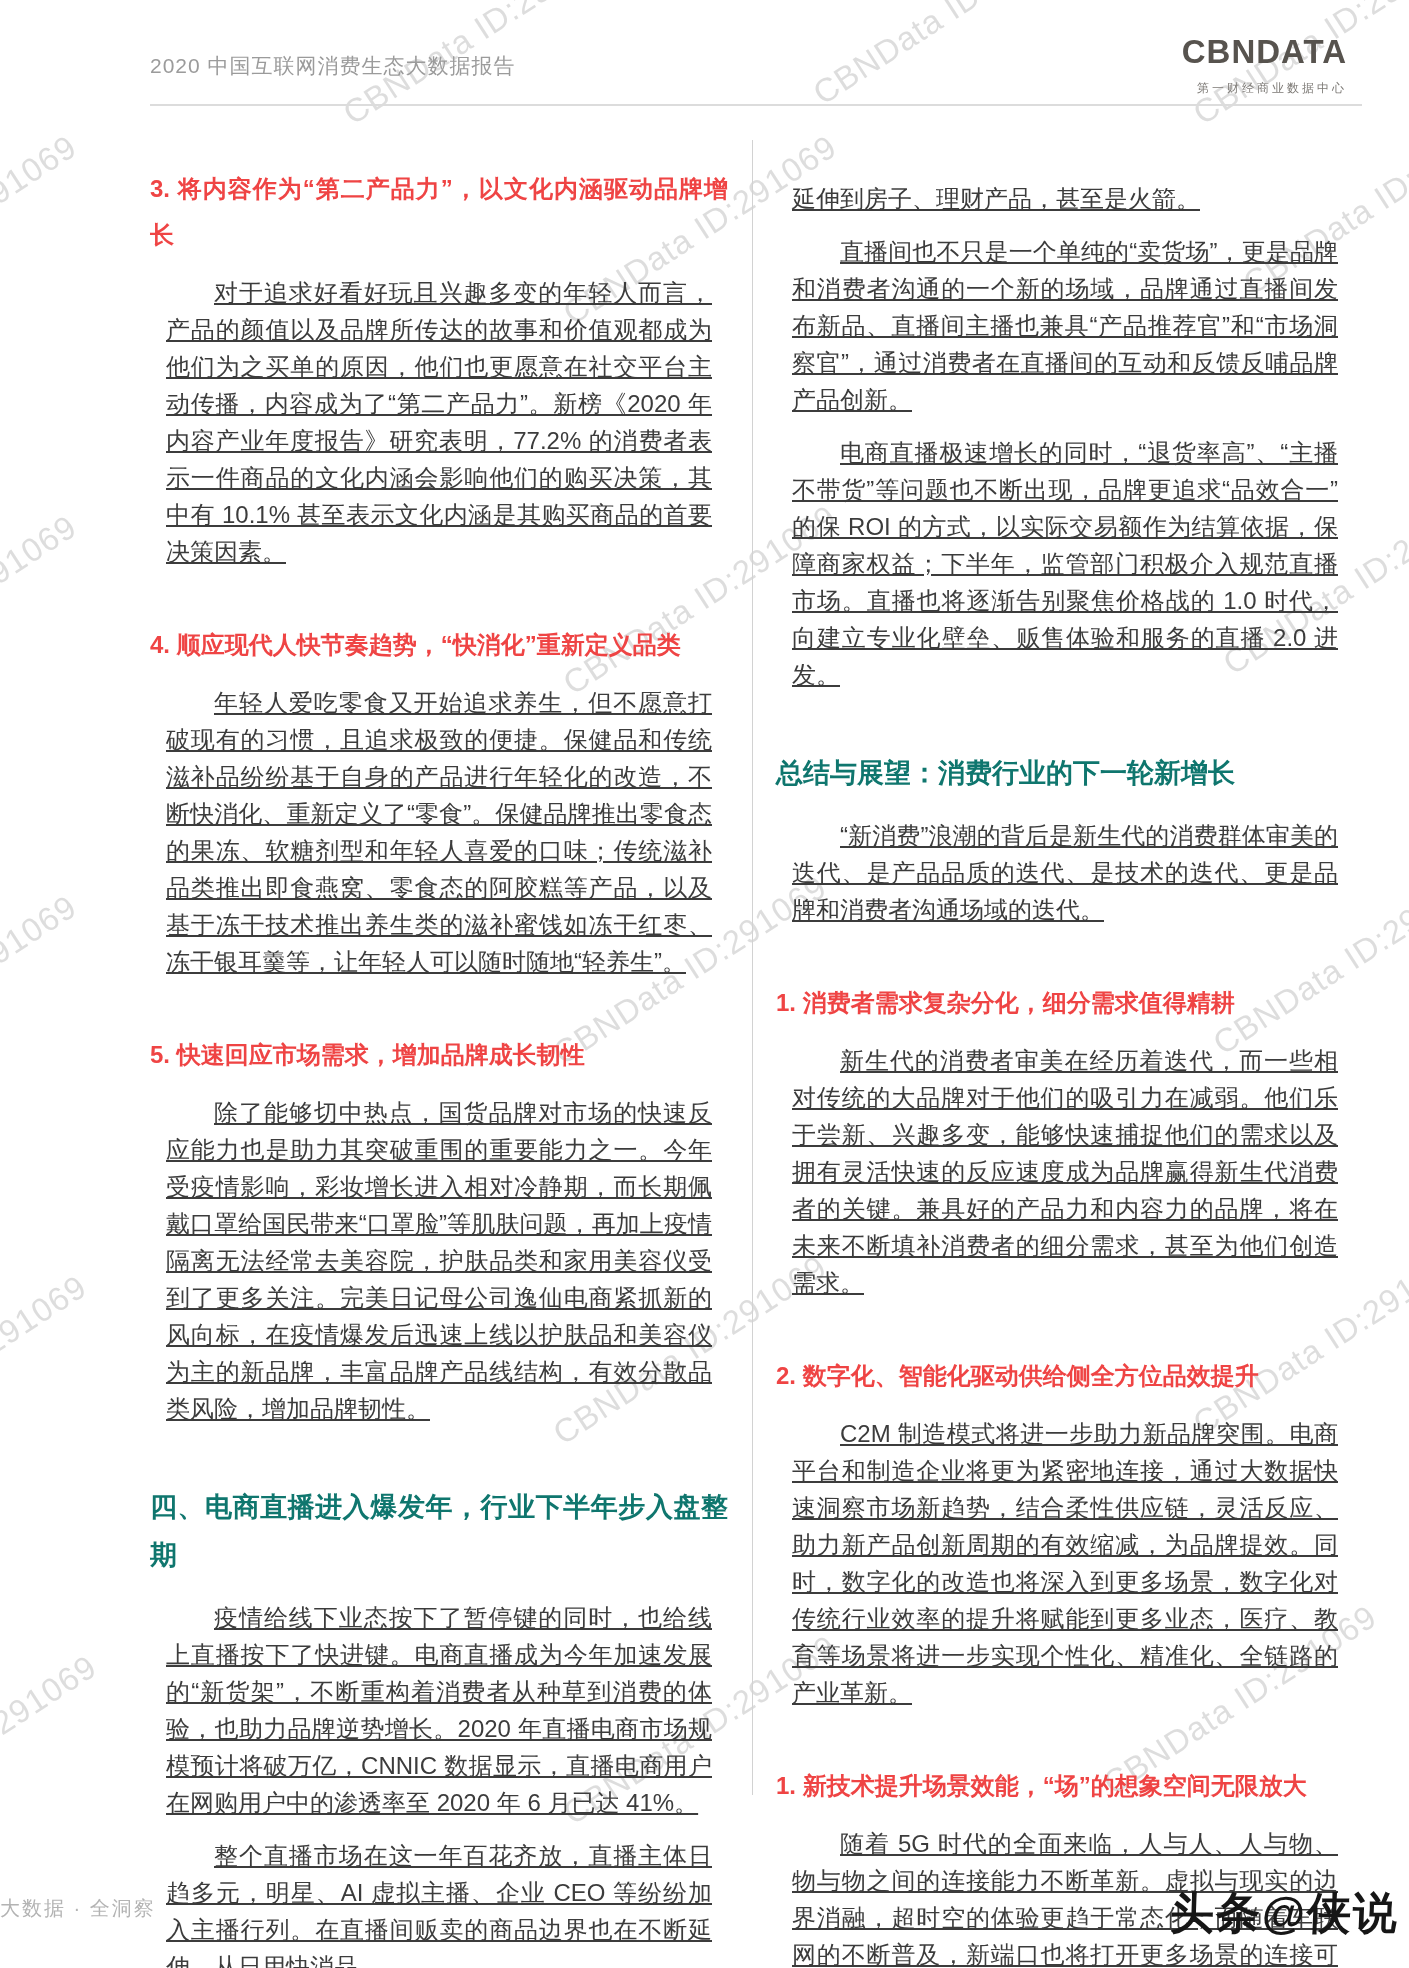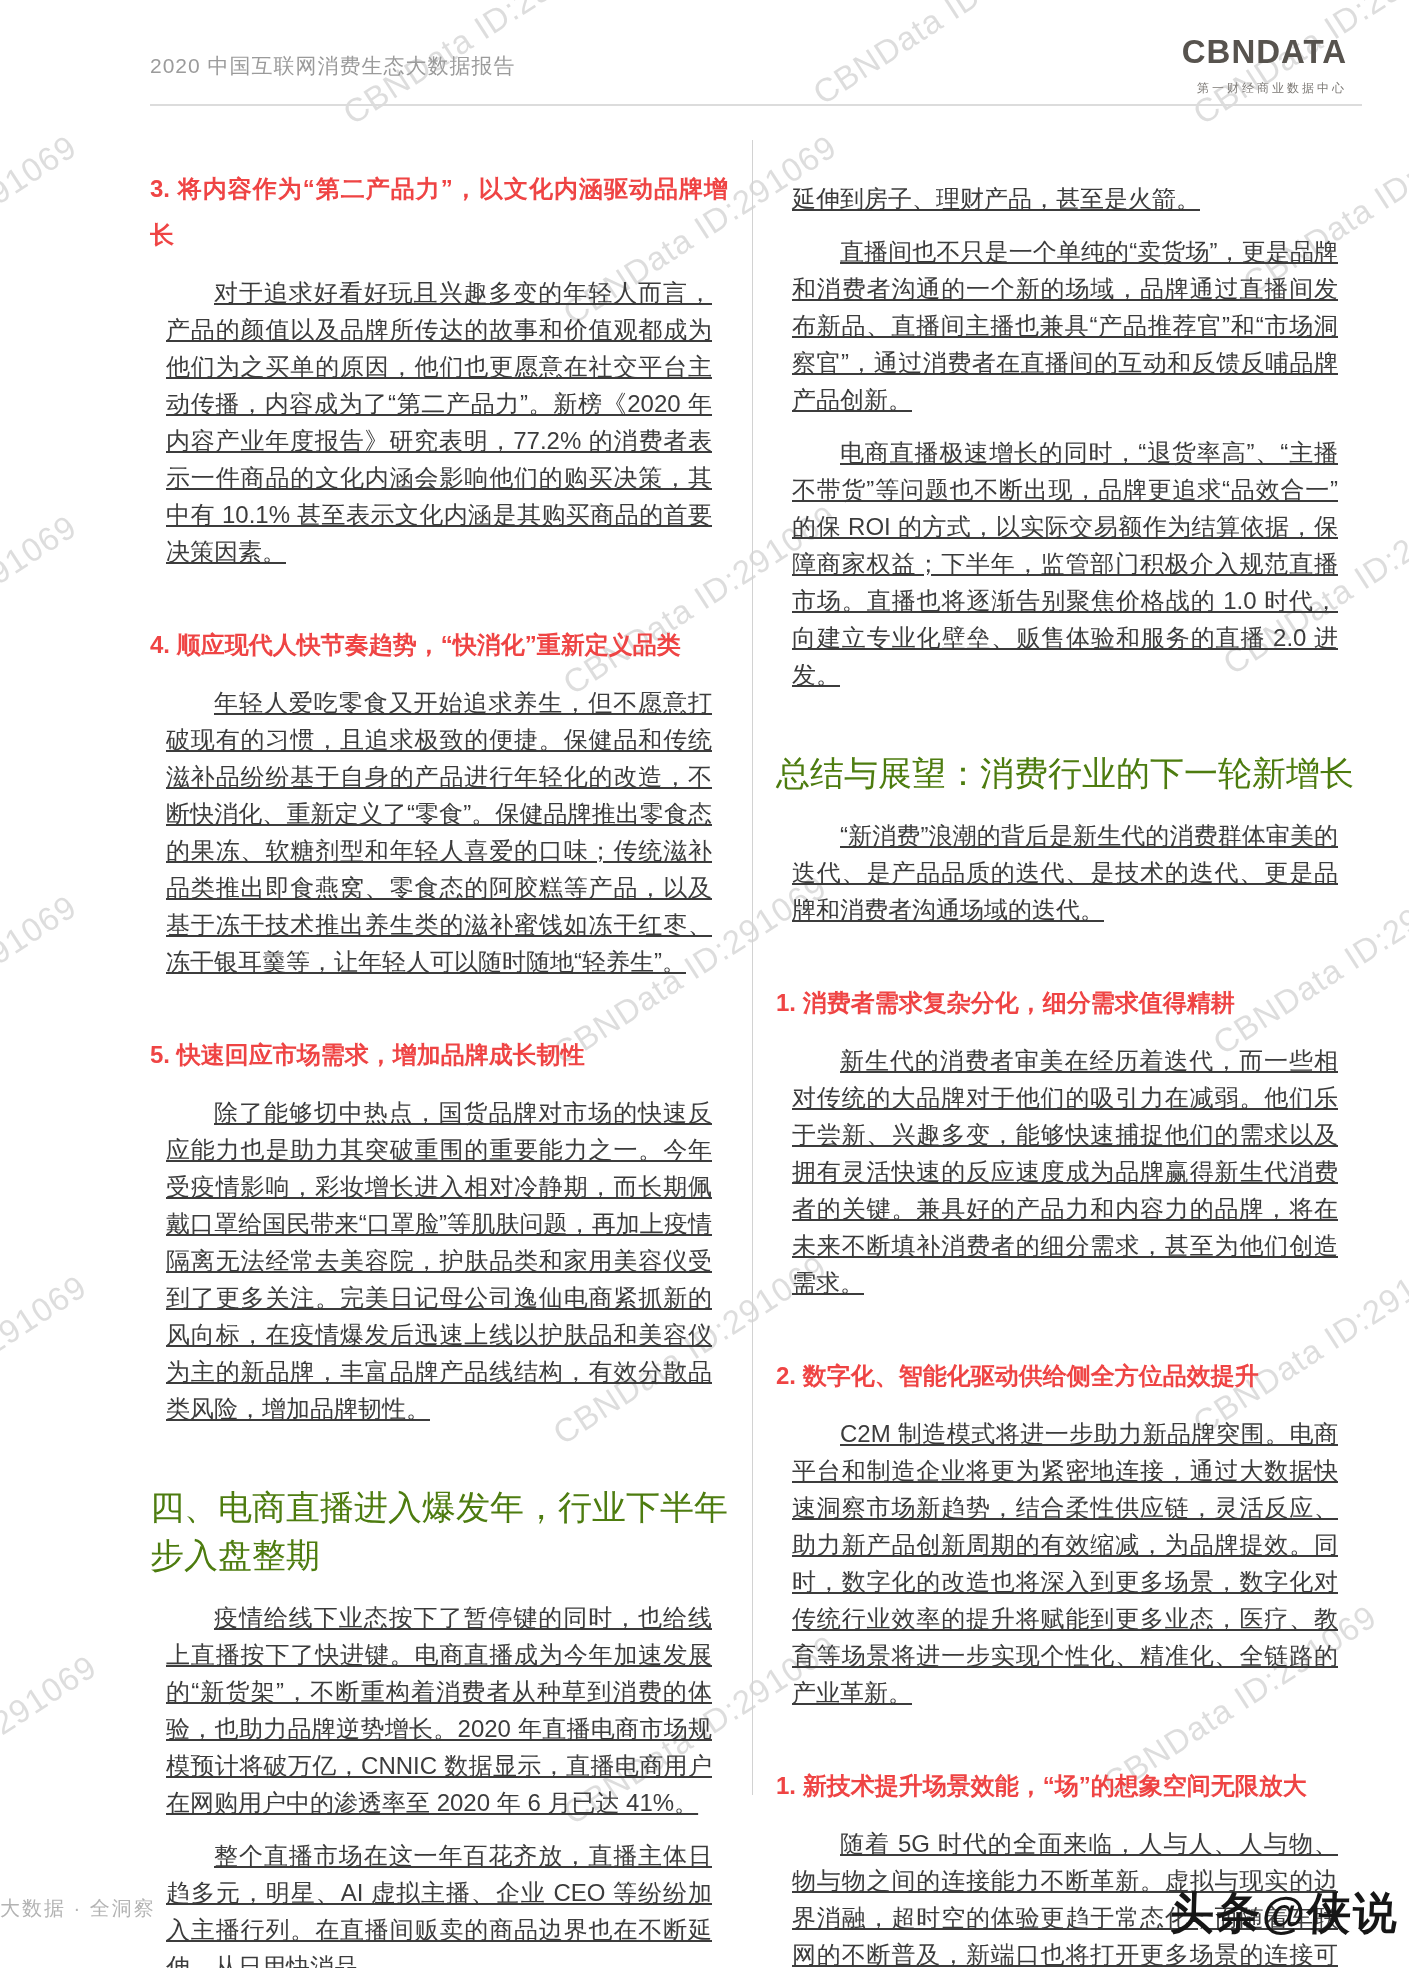--- a/index.html
+++ b/index.html
@@ -61,22 +61,22 @@
 
   .col p { margin:16px;text-decoration:underline; }
   .col p.indent { text-indent:2em; }
 
   .col .sub-heading {
     color:#ef4444; font-weight:bold;
     font-size:24px; line-height:46px;
     margin:52px 0 14px 0;
   }
   .col .big-heading {
-    color:#4d7c0f; font-weight:normal;
-    font-size:34px; line-height:48px;
+    color:#0f766e; font-weight:bold;
+    font-size:27px; line-height:48px;
     margin:56px 0 20px 0;
   }
   .col .sub-heading:first-child { margin-top:26px; }
   .col p.first { margin-top:40px; }
 
   
   .footer-center {
     position:absolute; left:0; right:0; top:1895px;
     text-align:left; font-size:20px; color:#b3b3b3;
     letter-spacing:2px; z-index:3;

